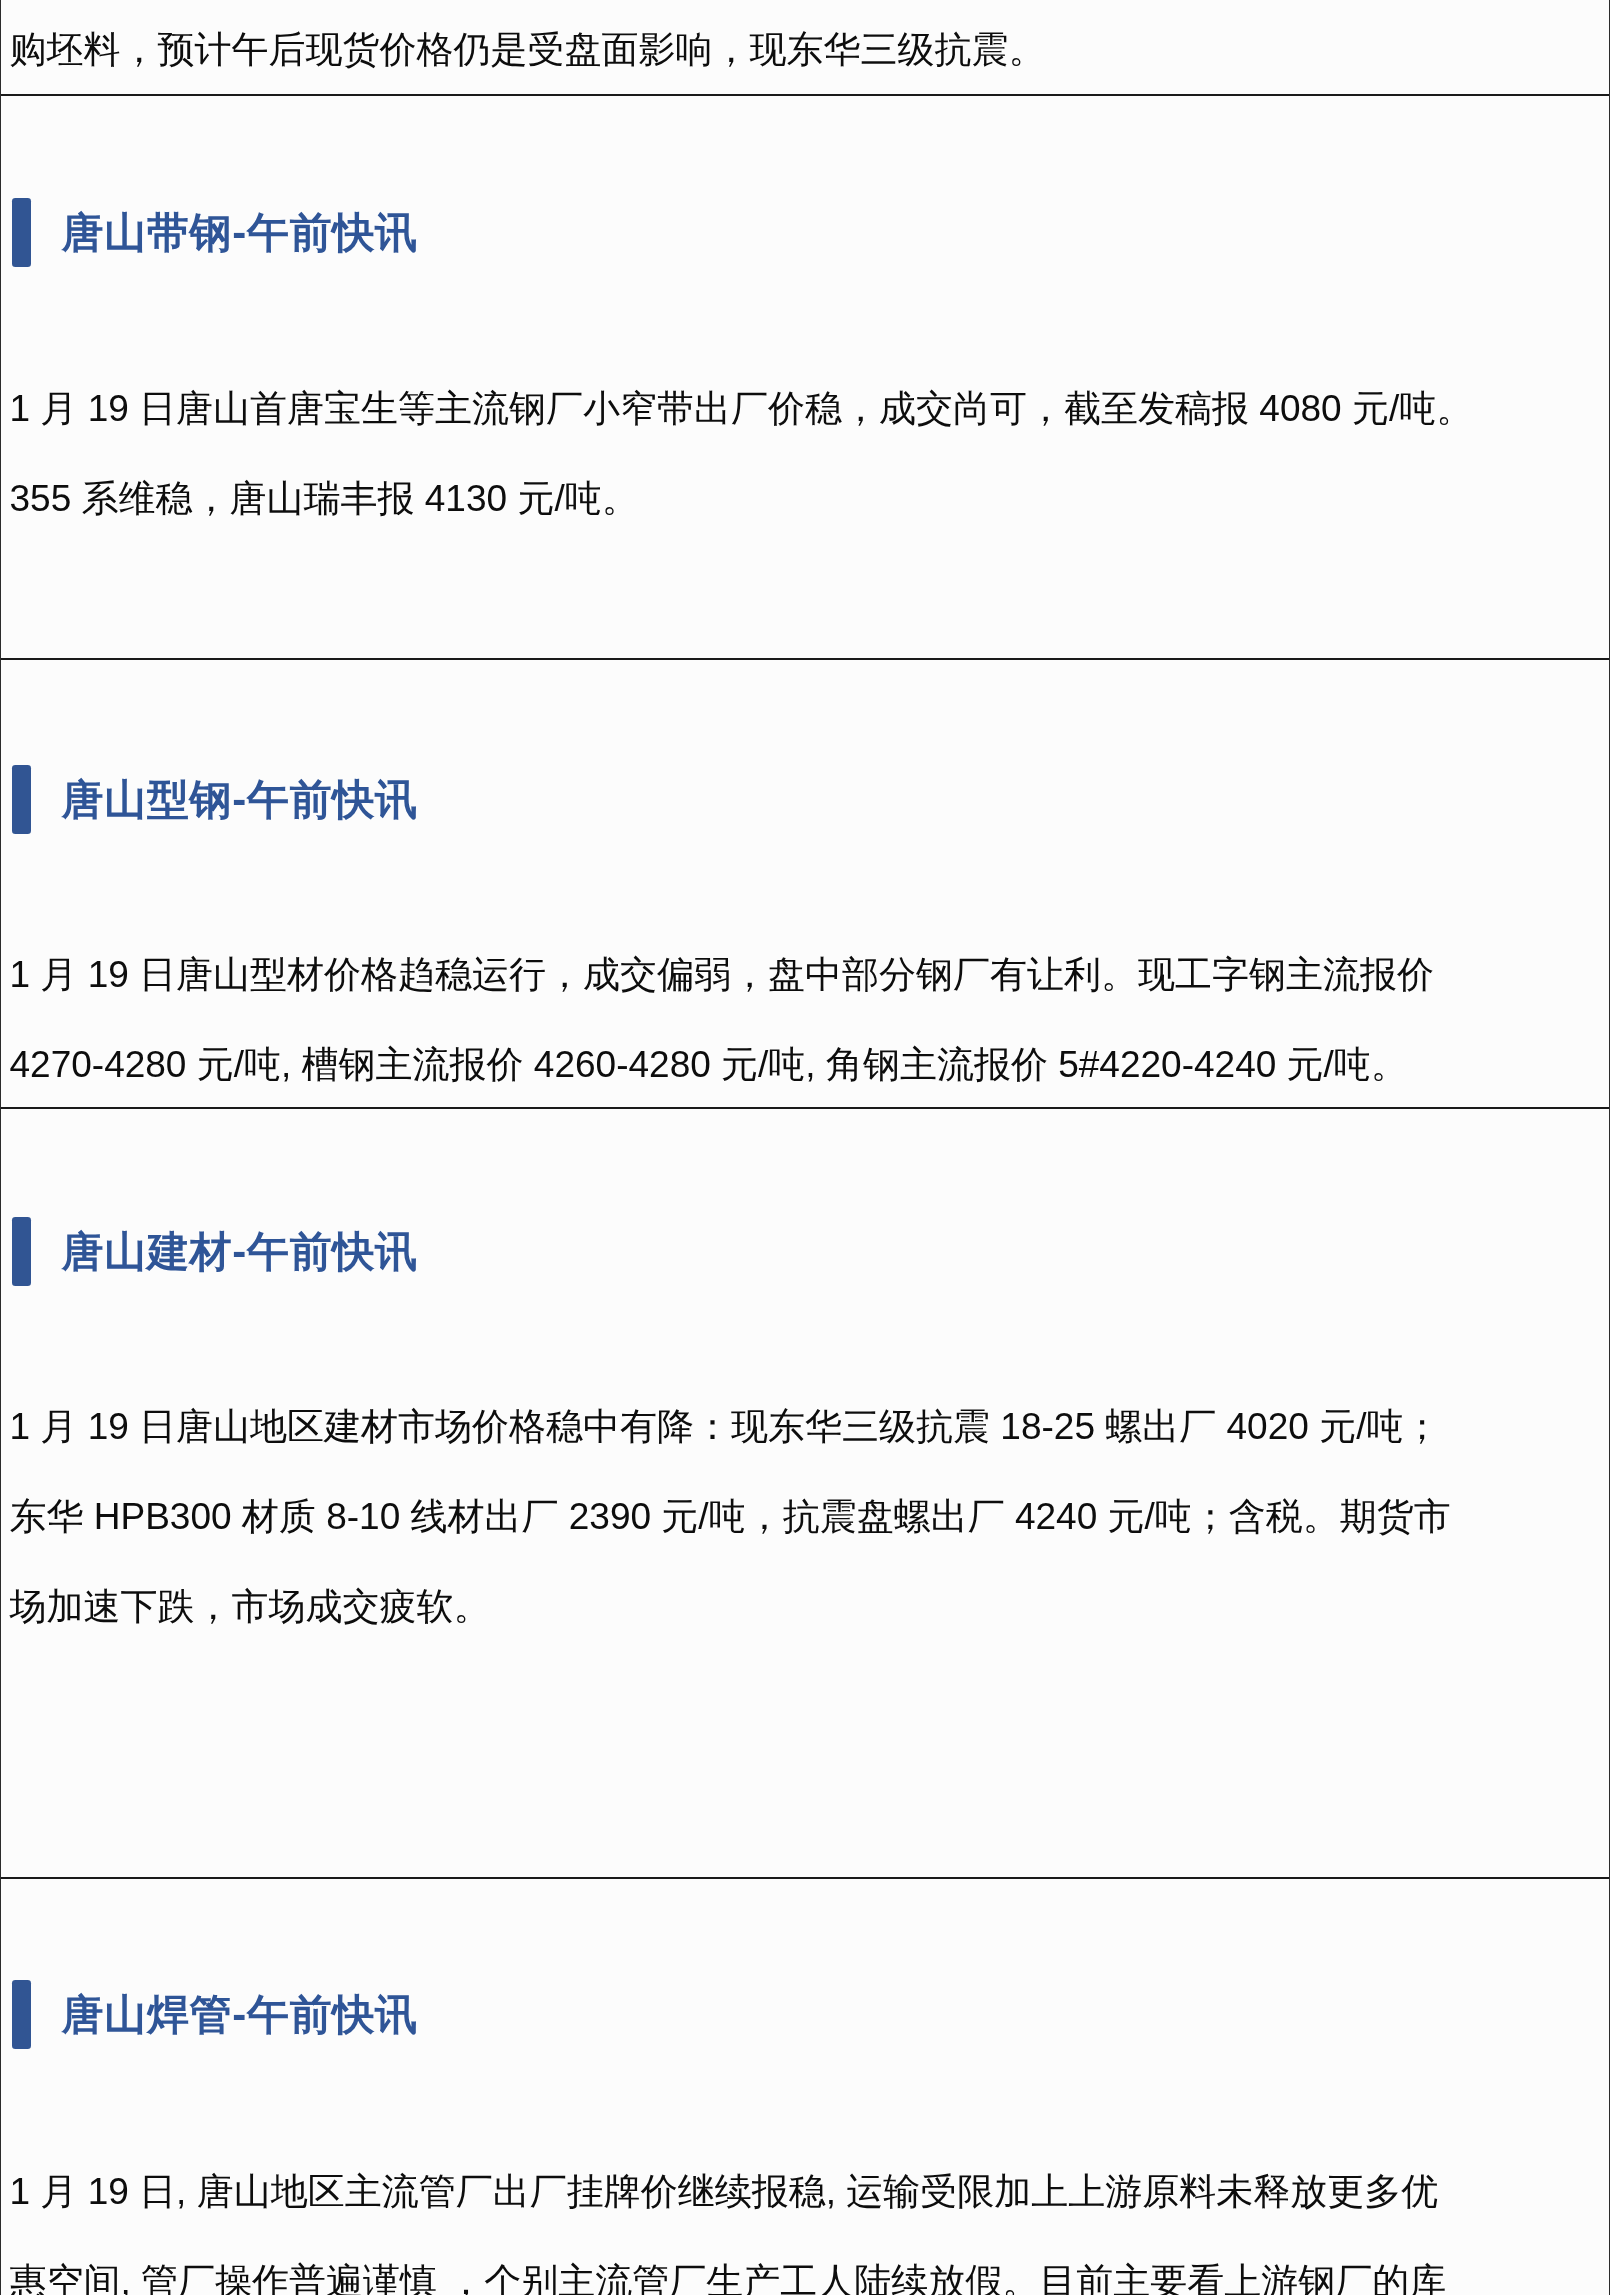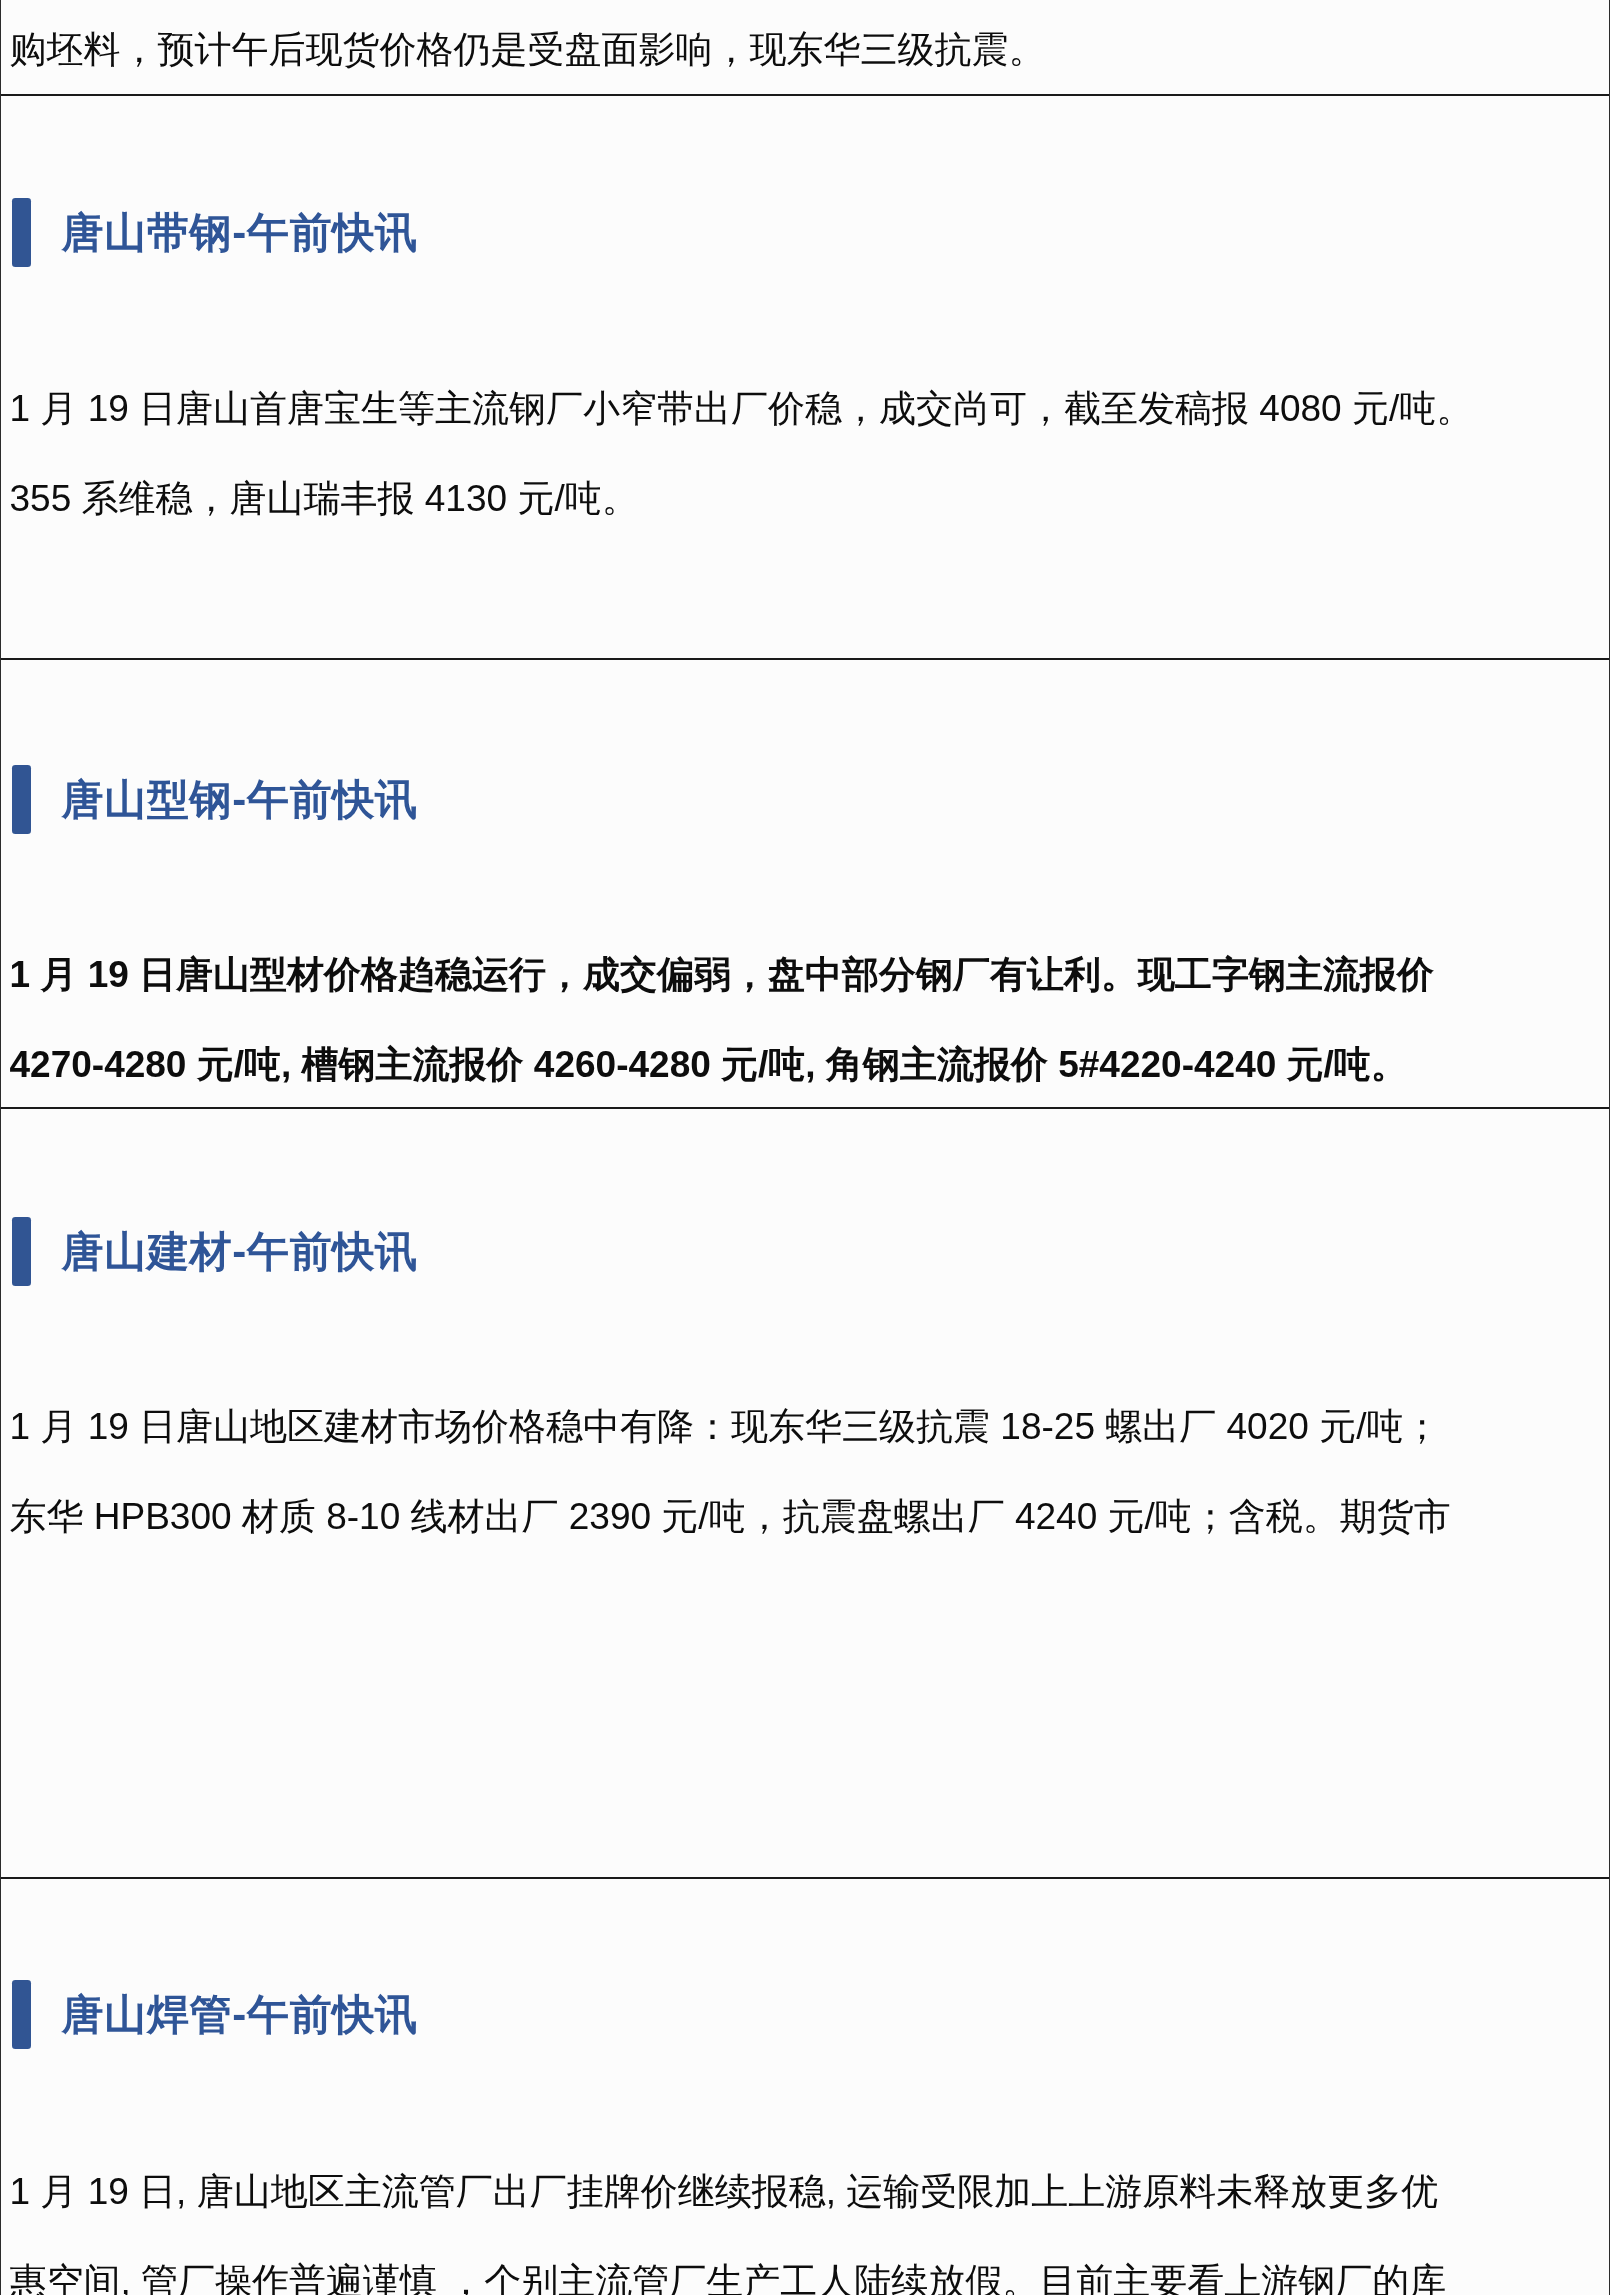--- a/index.html
+++ b/index.html
@@ -54,21 +54,21 @@
     padding-left: 8.5px;
     padding-right: 15px;
     font-size: 37px;
     line-height: 90px;
   }
   .body-line { white-space: nowrap; }
 
   .sec1 { height: 564px; padding-top: 102px; }
   .sec1 .sec-body { margin-top: 97px; }
   .sec2 { height: 449px; padding-top: 105px; }
-  .sec2 .sec-body { margin-top: 96px; font-weight: bold; }
+  .sec2 .sec-body { margin-top: 96px; }
   .sec3 { height: 770px; padding-top: 108px; }
   .sec3 .sec-body { margin-top: 96px; }
   .sec4 { height: 694px; padding-top: 101px; }
   .sec4 .sec-body { margin-top: 98px; }
 
   .footer-row {
     height: 73px;
     padding: 15.7px 37px 0 8.5px;
     text-align: right;
     font-size: 33px;
@@ -107,20 +107,21 @@
   </section>
 
   <section class="row sec sec3">
     <div class="sec-head">
       <span class="bullet"></span>
       <h2 class="sec-title">唐山建材-午前快讯</h2>
     </div>
     <div class="sec-body">
       <div class="body-line">1 月 19 日唐山地区建材市场价格稳中有降：现东华三级抗震 18-25 螺出厂 4020 元/吨；</div>
       <div class="body-line">东华 HPB300 材质 8-10 线材出厂 2390 元/吨，抗震盘螺出厂 4240 元/吨；含税。期货市</div>
+      <div class="body-line">场加速下跌，市场成交疲软。</div>
     </div>
   </section>
 
   <section class="row sec sec4">
     <div class="sec-head">
       <span class="bullet"></span>
       <h2 class="sec-title">唐山焊管-午前快讯</h2>
     </div>
     <div class="sec-body">
       <div class="body-line">1 月 19 日, 唐山地区主流管厂出厂挂牌价继续报稳, 运输受限加上上游原料未释放更多优</div>

